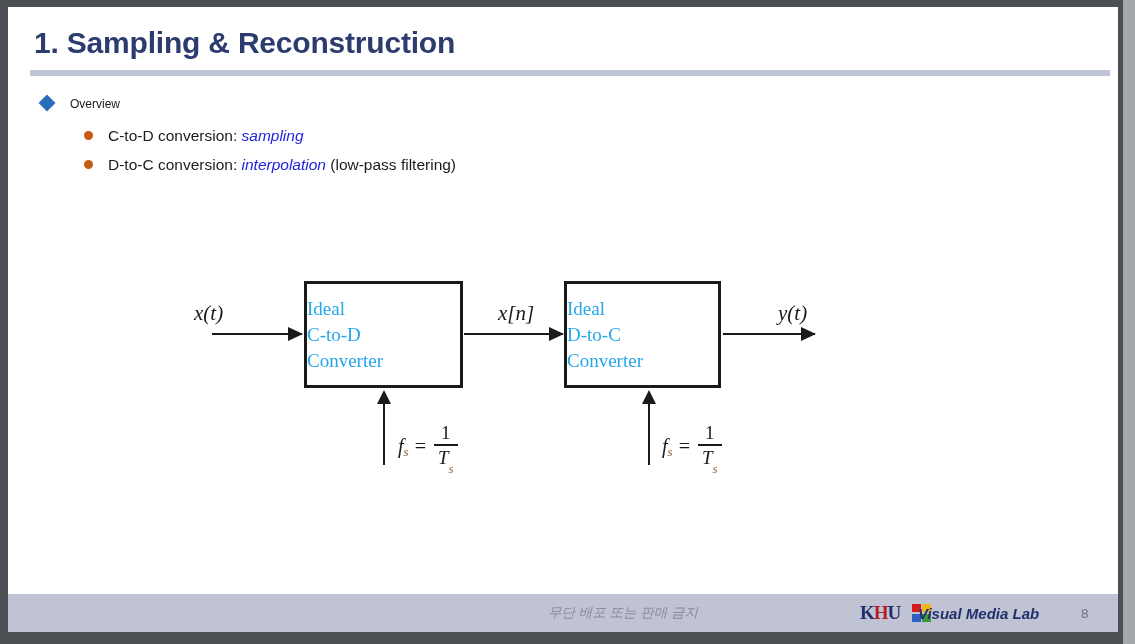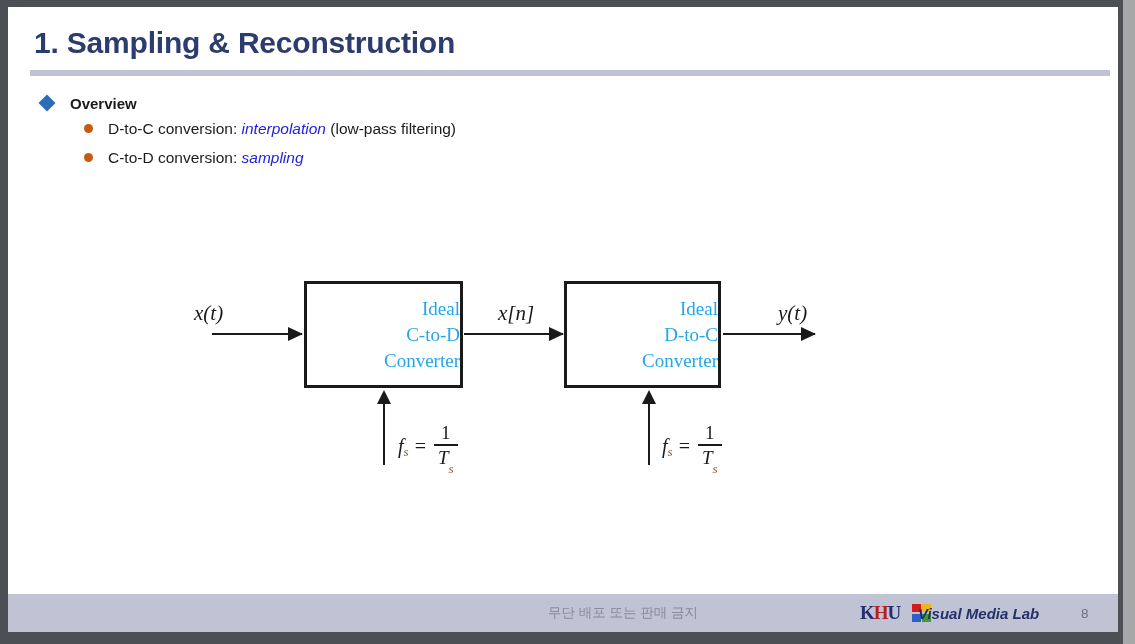--- a/index.html
+++ b/index.html
@@ -65,25 +65,25 @@
   
   #bullets {
     position: absolute;
     left: 28px;
     top: 86px;
     width: 1000px;
   }
   .lvl1 {
     position: relative;
     padding-left: 34px;
-    font-size: 15px;
-    font-weight: bold;
+    font-size: 12px;
+    font-weight: normal;
     color: #1b1b1b;
     line-height: 22px;
-    margin-bottom: 3px;
+    margin-bottom: 10px;
   }
   .diamond-icon {
     position: absolute;
     left: 5px;
     top: 4px;
     width: 12px;
     height: 12px;
     background: #2a6ebb;
     transform: rotate(45deg);
   }
@@ -118,21 +118,21 @@
     width: 1110px;
     height: 240px;
   }
   .blk {
     position: absolute;
     box-sizing: border-box;
     border: 3.5px solid #1a1a1a;
     background: #ffffff;
     display: flex;
     flex-direction: column;
-    align-items: flex-end;
+    align-items: flex-start;
     justify-content: center;
     font-family: "Liberation Serif", serif;
     font-size: 19px;
     color: #24a6e8;
     line-height: 26px;
   }
   #blk-ctod { left: 296px; top: 24px; width: 159px; height: 107px; }
   #blk-dtoc { left: 556px; top: 24px; width: 157px; height: 107px; }
 
   .sig-label {
@@ -236,20 +236,21 @@
     background: #c0c3d4;
     display: flex;
     align-items: center;
   }
   #footer-notice {
     position: absolute;
     left: 540px;
     font-size: 13.5px;
     color: #8a8c97;
     white-space: nowrap;
+    font-style: italic;
   }
   #khu-logo {
     position: absolute;
     left: 852px;
     font-family: "Liberation Serif", serif;
     font-size: 19px;
     font-weight: bold;
     letter-spacing: -1px;
     white-space: nowrap;
   }
@@ -300,26 +301,26 @@
 
     <div id="bullets">
 
       <div class="lvl1">
         <span class="diamond-icon"></span>
         <span>Overview</span>
       </div>
 
       <div class="lvl2">
         <span class="dot-icon"></span>
-        <span>D-to-C conversion: </span><span class="emph">interpolation</span><span> (low-pass filtering)</span>
+        <span>C-to-D conversion: </span><span class="emph">sampling</span><span></span>
       </div>
 
       <div class="lvl2">
         <span class="dot-icon"></span>
-        <span>C-to-D conversion: </span><span class="emph">sampling</span><span></span>
+        <span>D-to-C conversion: </span><span class="emph">interpolation</span><span> (low-pass filtering)</span>
       </div>
 
     </div>
 
     <div id="diagram">
 
       <span class="sig-label" id="lbl-xt">x(t)</span>
       <div class="h-arrow" id="arrow-in"></div>
 
       <div class="blk" id="blk-ctod">

